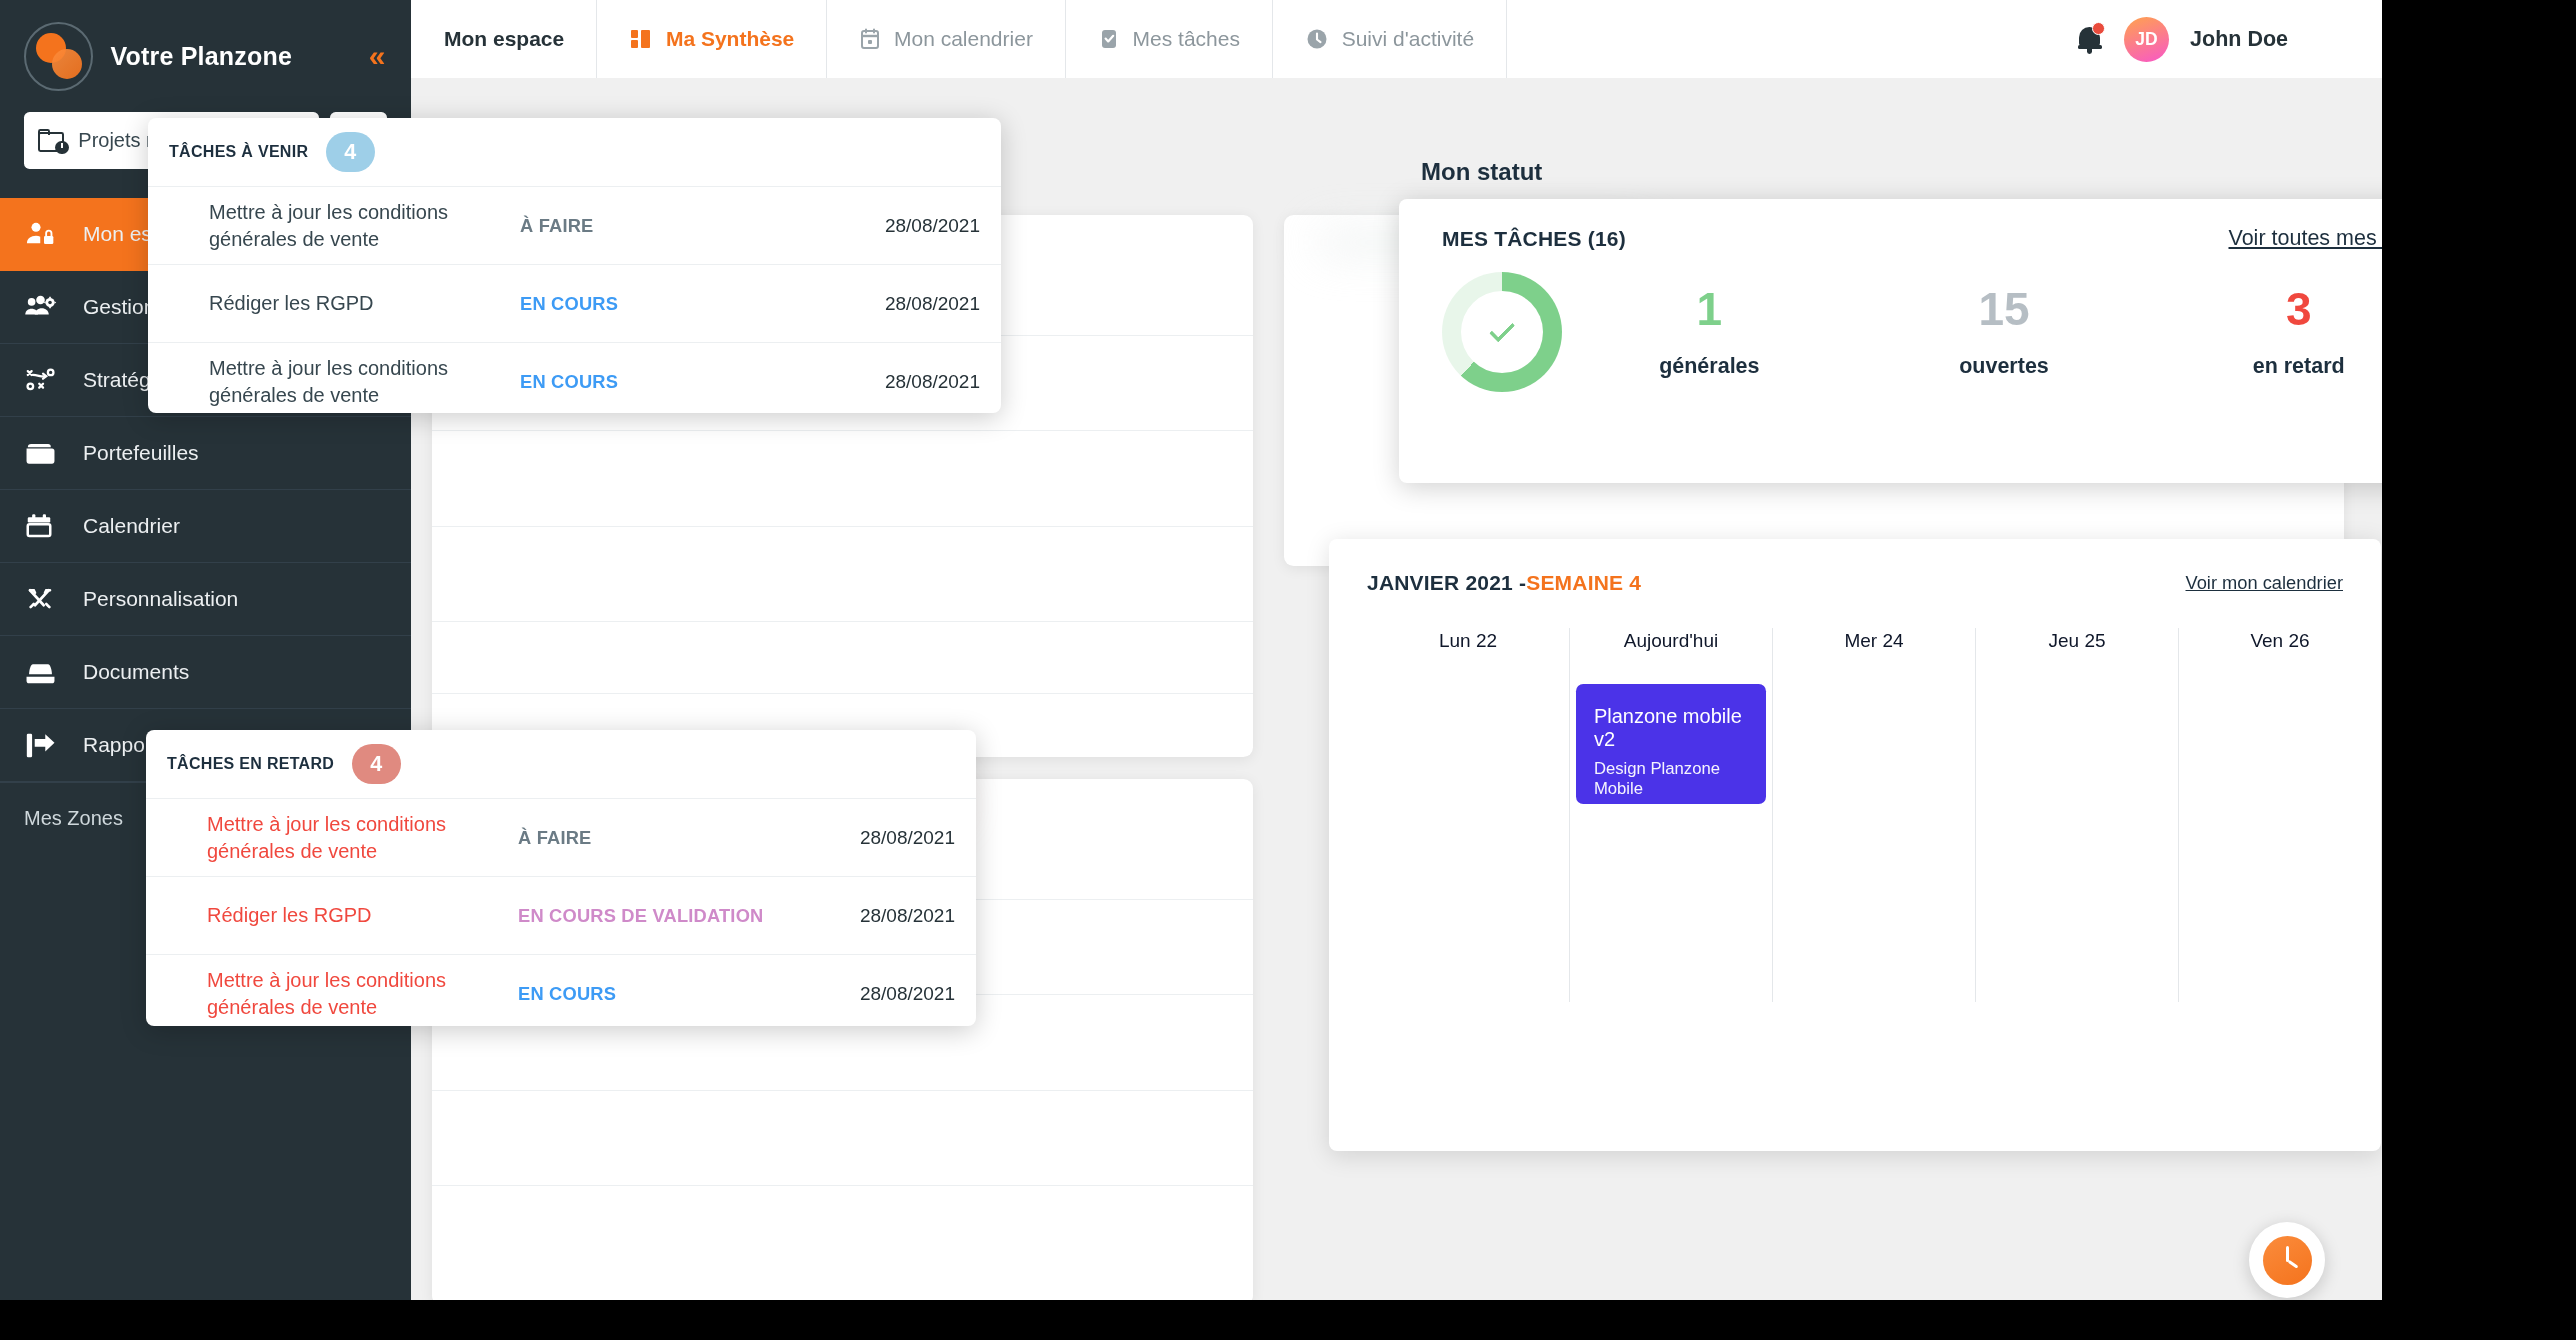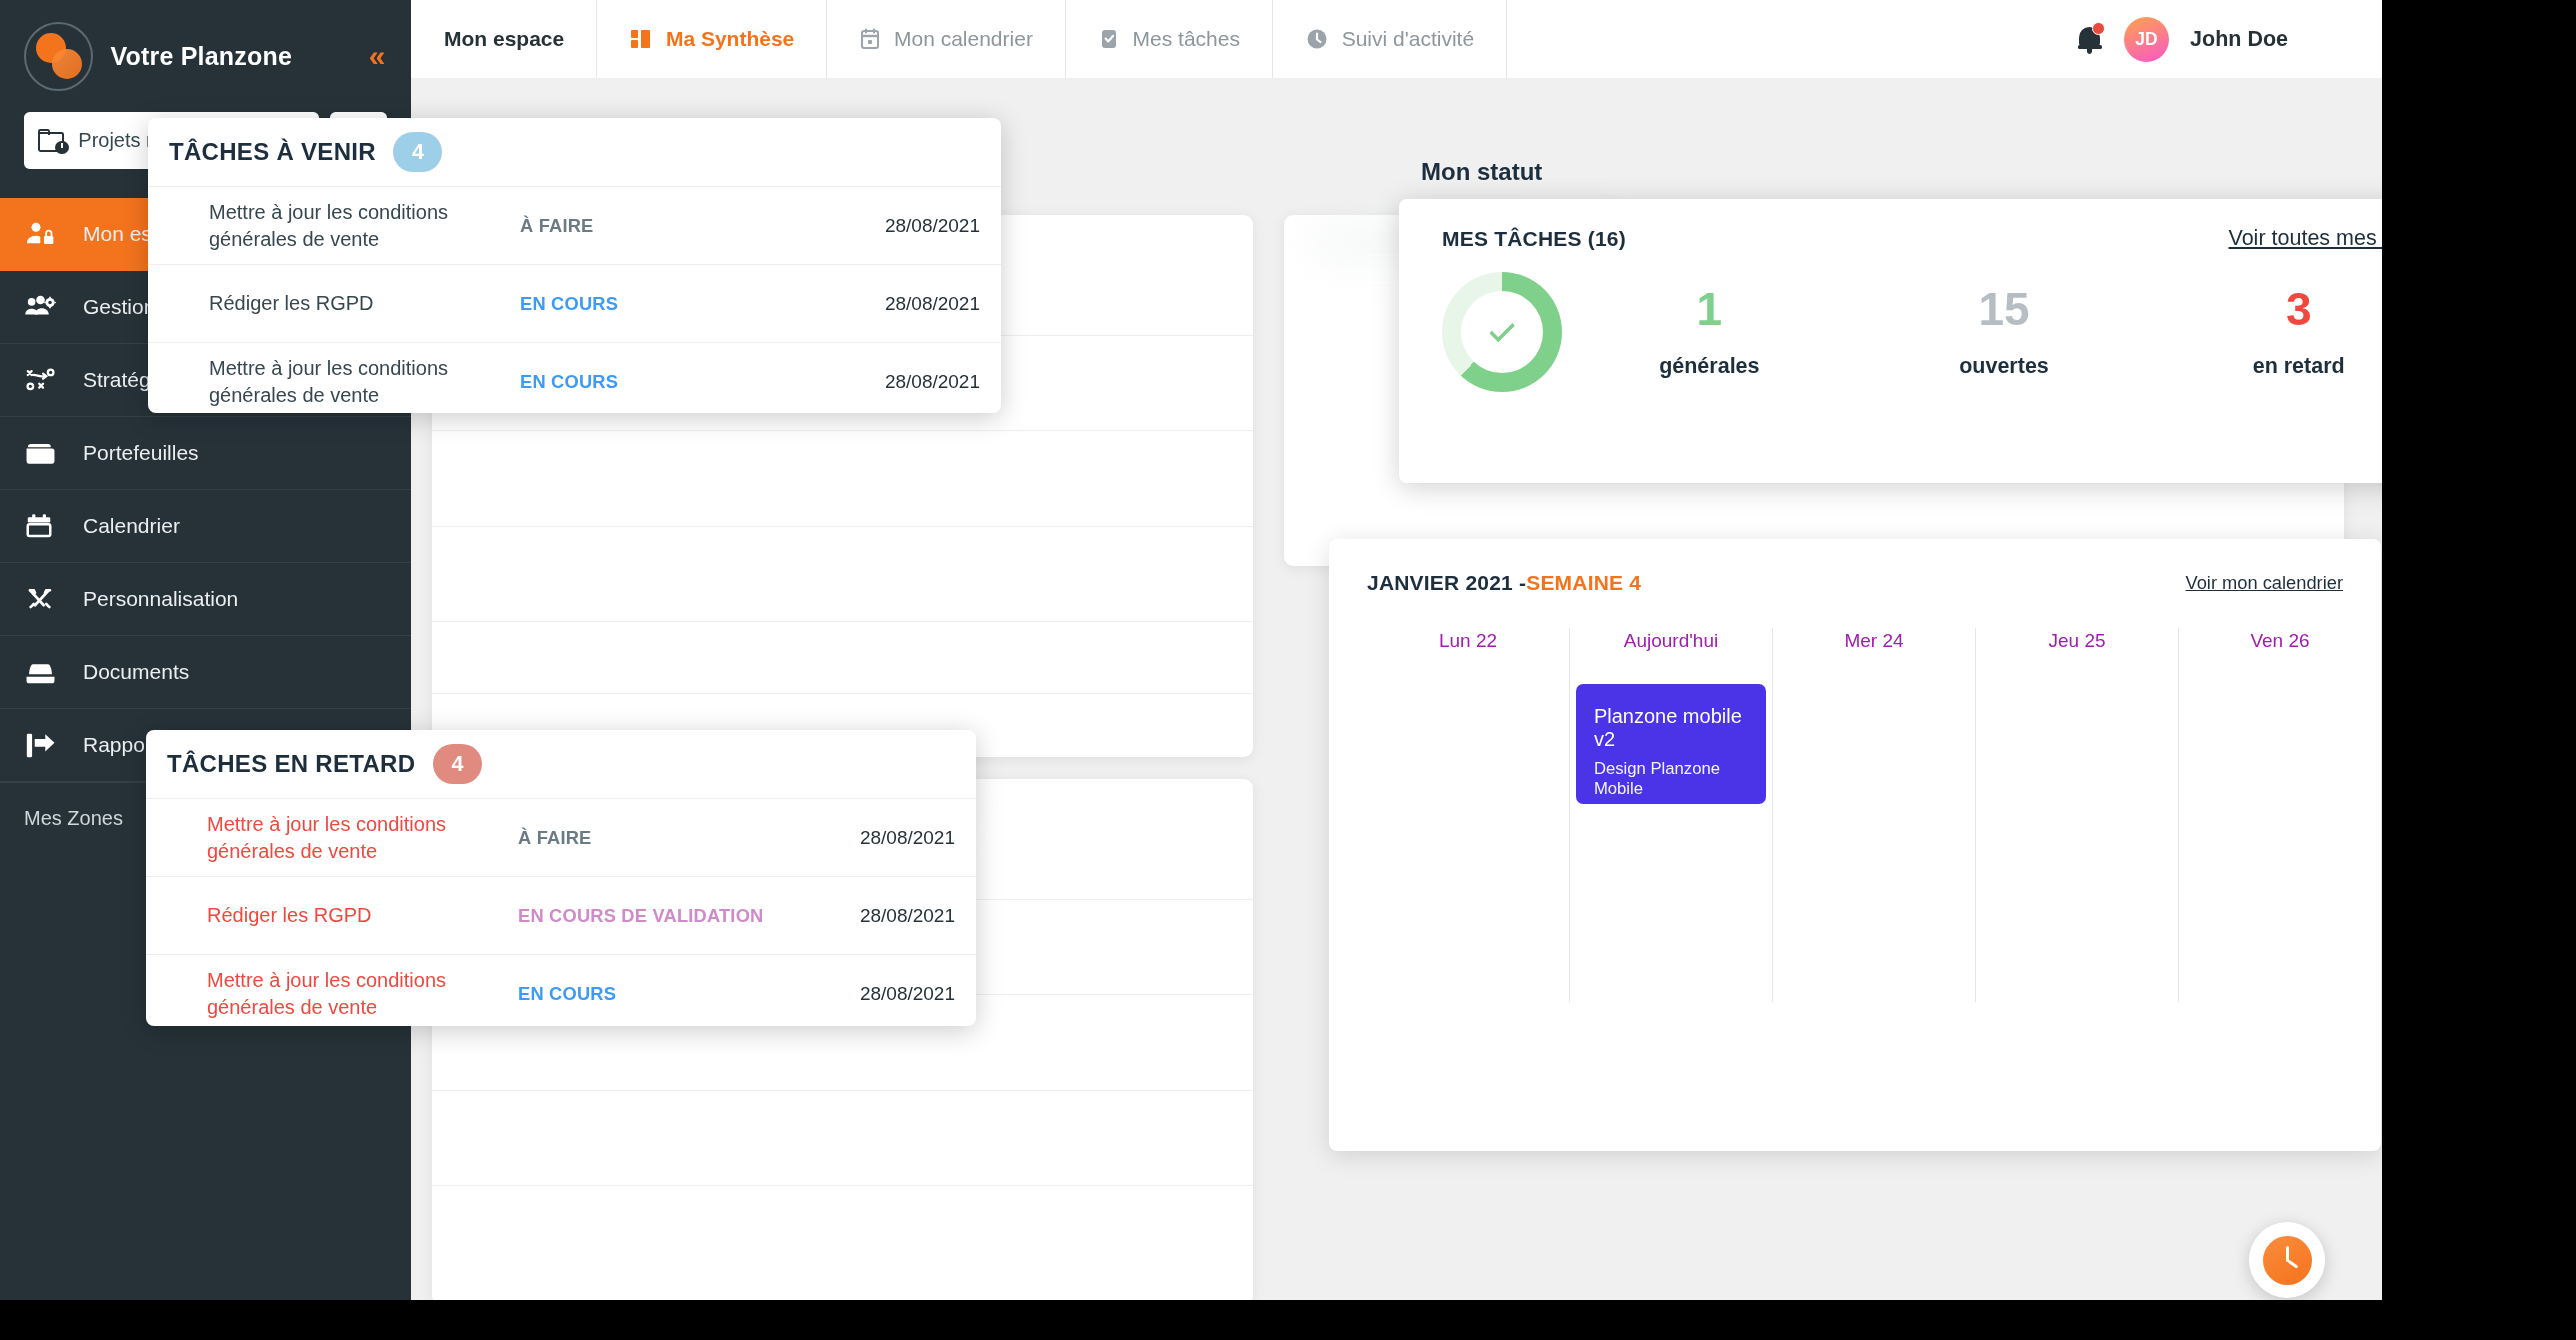--- a/index.html
+++ b/index.html
@@ -177,21 +177,21 @@
   
   .panel {
     position: absolute; background: #fff; border-radius: 8px;
     box-shadow: 0 4.8px 27px rgba(0,0,0,.20); z-index: 60; overflow: hidden;
   }
   .panel-head {
     display: flex; align-items: center; gap: 17.5px;
     height: 69px; padding: 0 21px; border-bottom: 0.8px solid #eceff1;
   }
   .panel-title {
-    font-size: 24px; font-weight: bold; color: #1d2f3e;
+    font-size: 16px; font-weight: bold; color: #1d2f3e;
     letter-spacing: 0.3px; white-space: nowrap;
   }
   .badge {
     min-width: 49px; height: 40px; border-radius: 20px; color: #fff;
     font-size: 21.5px; font-weight: bold;
     display: flex; align-items: center; justify-content: center; padding: 0 12.7px;
   }
   .badge.blue { background: #9ecfe8; }
   .badge.red { background: #e08a80; }
   .task-row {
@@ -248,21 +248,21 @@
   .cal-month { font-size: 21px; font-weight: bold; color: #1d2f3e; letter-spacing: 0.2px; }
   .cal-week { font-size: 21px; font-weight: bold; color: #f4731d; letter-spacing: 0.2px; }
   .cal-link {
     margin-left: auto; font-size: 18.3px; color: #1d2f3e;
     text-decoration: underline; cursor: pointer; white-space: nowrap;
   }
   .cal-grid { display: flex; margin-top: 33px; height: 374px; padding: 0 0 0 38px; }
   .cal-day { flex: 1 1 0; border-left: 0.8px solid #e4e7ea; position: relative; }
   .cal-day:first-child { border-left: none; }
   .cal-daylbl {
-    text-align: center; font-size: 19px; color: #a21caf; padding-top: 1.6px;
+    text-align: center; font-size: 19px; color: #0f172a; padding-top: 1.6px;
   }
   .cal-event {
     position: absolute; left: 6.4px; right: 6.4px; top: 56px; height: 120px;
     background: #4b33e8; border-radius: 7.2px; color: #fff; padding: 21px 17.5px;
   }
   .ev-title { font-size: 20px; font-weight: normal; }
   .ev-sub { font-size: 16.7px; margin-top: 8px; opacity: .95; }
 
   
   .fab {

